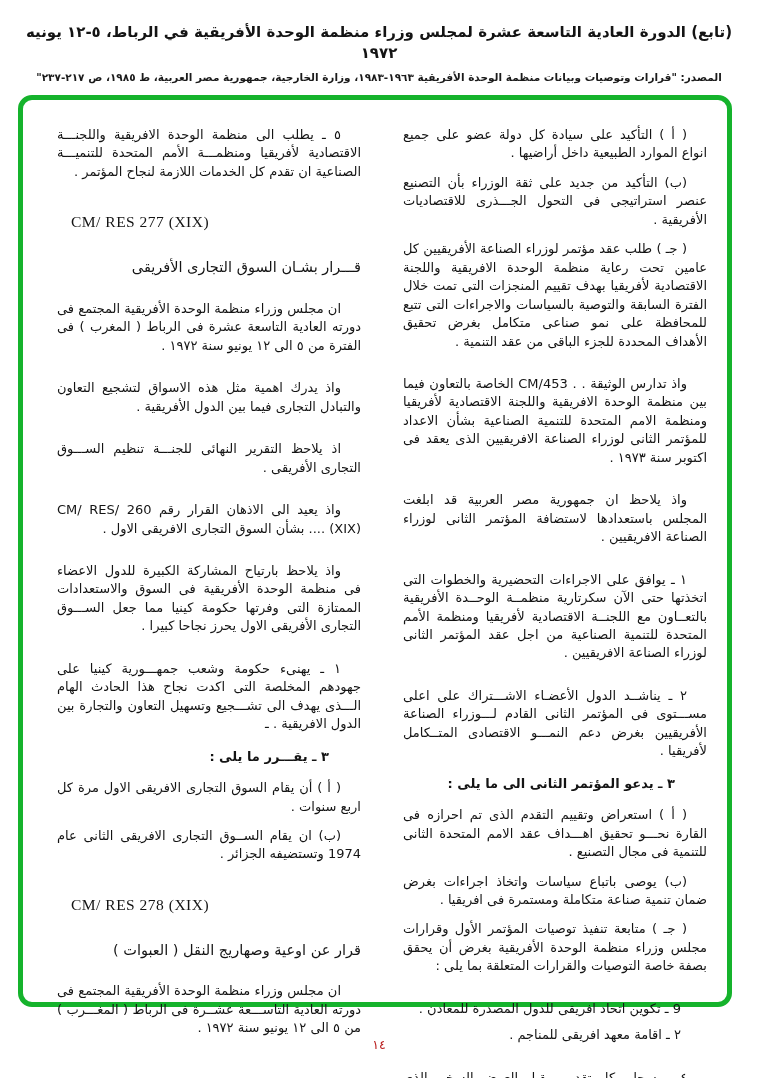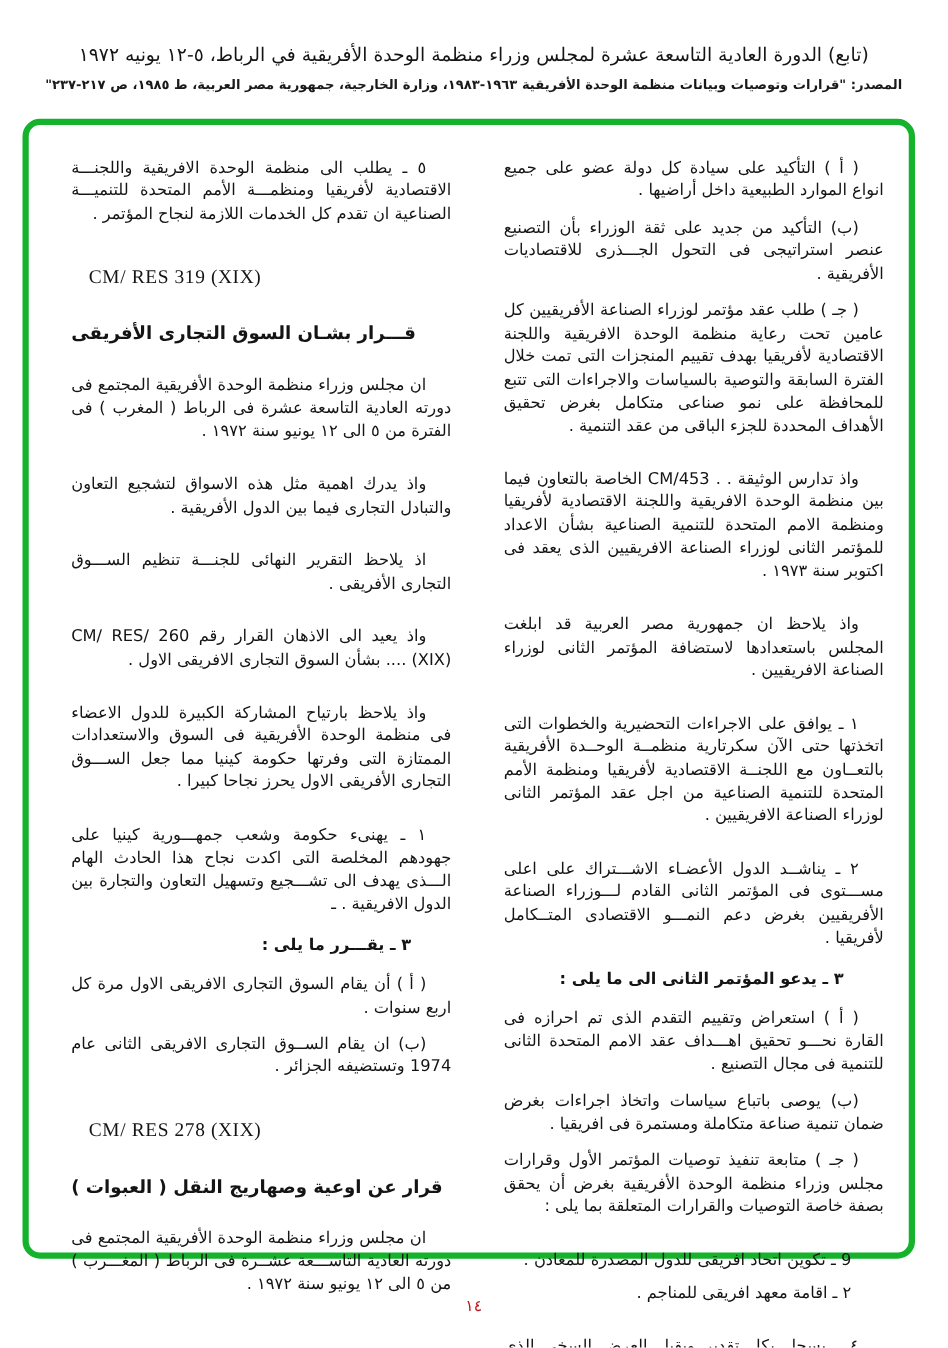--- a/index.html
+++ b/index.html
@@ -7,22 +7,22 @@
     width:758px;height:1078px;position:relative;
     background:#ffffff;color:#141414;
     font-family:"DejaVu Sans",sans-serif;
     overflow:hidden;
   }
   .header{
     position:absolute;top:22px;left:0;width:758px;
     direction:rtl;text-align:center;
   }
   .header-line1{
-    font-size:15px;font-weight:normal;letter-spacing:0;
-    margin:12px 10px 6px 10px;line-height:1.4;
+    font-size:15px;font-weight:bold;letter-spacing:0;
+    margin:0 10px 6px 10px;line-height:1.4;
   }
   .header-line2{
     font-size:10.5px;font-weight:bold;color:#1a1a1a;
     margin:0 14px;line-height:1.4;
   }
   .green-box{
     position:absolute;left:18px;top:95px;width:714px;height:912px;
     border:5px solid #15b32c;border-radius:14px;
     box-sizing:border-box;background:#ffffff;
   }
@@ -32,21 +32,21 @@
     box-sizing:border-box;
   }
   .col{
     flex:1;direction:rtl;text-align:justify;
     font-size:13px;line-height:1.42;margin-left:14px;
   }
   .col p{margin:0 0 11px 0;text-indent:20px;}
   .col p.sub{text-indent:26px;margin-bottom:8px;}
   .col p.bold{font-weight:bold;text-indent:32px;margin:14px 0 13px 0;}
   .col p.title{
-    font-weight:bold;text-align:left;text-indent:0;
+    font-weight:normal;text-align:right;text-indent:0;
     font-size:14.5px;margin:24px 0 22px 0;
   }
   .col p.latin{
     direction:ltr;text-align:left;text-indent:0;
     font-family:"Liberation Serif",serif;
     font-size:15.5px;letter-spacing:.5px;
     margin:30px 0 24px 14px;
   }
   .col p.gap-lg{margin-top:24px;}
   .footer{
@@ -75,21 +75,21 @@
         <p class="bold">٣ ـ يدعو المؤتمر الثانى الى ما يلى :</p>
         <p class="normal">( أ ) استعراض وتقييم التقدم الذى تم احرازه فى القارة نحـــو تحقيق اهـــداف عقد الامم المتحدة الثانى للتنمية فى مجال التصنيع .</p>
         <p class="normal">(ب) يوصى باتباع سياسات واتخاذ اجراءات بغرض ضمان تنمية صناعة متكاملة ومستمرة فى افريقيا .</p>
         <p class="normal">( جـ ) متابعة تنفيذ توصيات المؤتمر الأول وقرارات مجلس وزراء منظمة الوحدة الأفريقية بغرض أن يحقق بصفة خاصة التوصيات والقرارات المتعلقة بما يلى :</p>
         <p class="sub gap-lg">9 ـ تكوين اتحاد افريقى للدول المصدرة للمعادن .</p>
         <p class="sub">٢ ـ اقامة معهد افريقى للمناجم .</p>
         <p class="normal gap-lg">٤ ـ يسجل بكل تقدير ويقبل العرض السخى الذى تقدمت به جمهورية مصر العربية لاستضافة المؤتمر الثانى لوزراء الصناعة الأفريقيين .</p>
       </div>
     <div class="col">
         <p class="normal">٥ ـ يطلب الى منظمة الوحدة الافريقية واللجنـــة الاقتصادية لأفريقيا ومنظمـــة الأمم المتحدة للتنميـــة الصناعية ان تقدم كل الخدمات اللازمة لنجاح المؤتمر .</p>
-        <p class="latin">CM/ RES 319 (XIX)</p>
+        <p class="latin">CM/ RES 277 (XIX)</p>
         <p class="title">قـــرار بشـان السوق التجارى الأفريقى</p>
         <p class="normal">ان مجلس وزراء منظمة الوحدة الأفريقية المجتمع فى دورته العادية التاسعة عشرة فى الرباط ( المغرب ) فى الفترة من ٥ الى ١٢ يونيو سنة ١٩٧٢ .</p>
         <p class="normal gap-lg">واذ يدرك اهمية مثل هذه الاسواق لتشجيع التعاون والتبادل التجارى فيما بين الدول الأفريقية .</p>
         <p class="normal gap-lg">اذ يلاحظ التقرير النهائى للجنـــة تنظيم الســـوق التجارى الأفريقى .</p>
         <p class="normal gap-lg">واذ يعيد الى الاذهان القرار رقم CM/ RES/ 260 (XIX) .... بشأن السوق التجارى الافريقى الاول .</p>
         <p class="normal gap-lg">واذ يلاحظ بارتياح المشاركة الكبيرة للدول الاعضاء فى منظمة الوحدة الأفريقية فى السوق والاستعدادات الممتازة التى وفرتها حكومة كينيا مما جعل الســـوق التجارى الأفريقى الاول يحرز نجاحا كبيرا .</p>
         <p class="normal gap-lg">١ ـ يهنىء حكومة وشعب جمهـــورية كينيا على جهودهم المخلصة التى اكدت نجاح هذا الحادث الهام الـــذى يهدف الى تشـــجيع وتسهيل التعاون والتجارة بين الدول الافريقية . ـ</p>
         <p class="bold">٣ ـ يقـــرر ما يلى :</p>
         <p class="normal">( أ ) أن يقام السوق التجارى الافريقى الاول مرة كل اربع سنوات .</p>
         <p class="normal">(ب) ان يقام الســوق التجارى الافريقى الثانى عام 1974 وتستضيفه الجزائر .</p>

